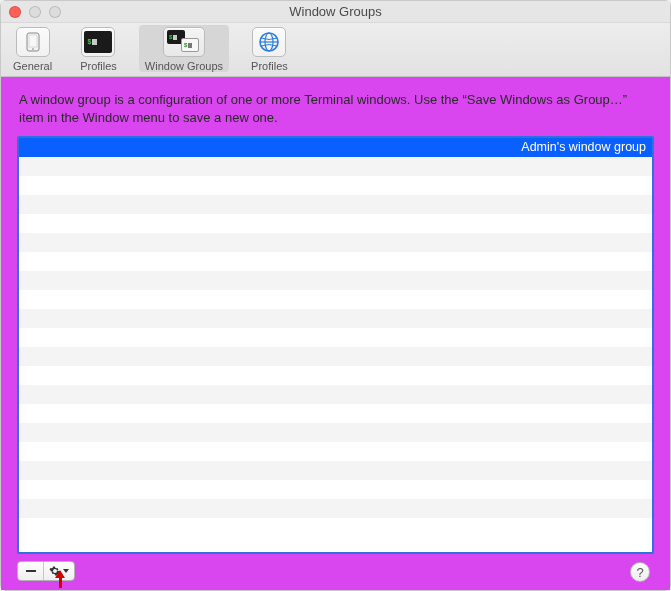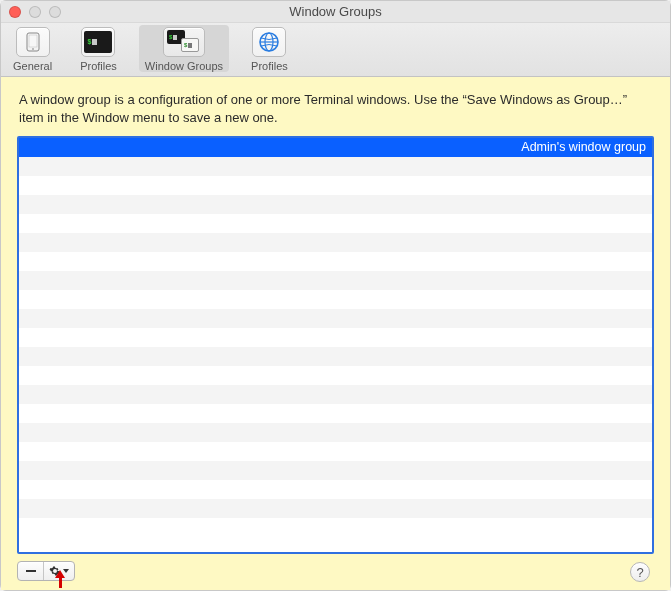--- a/index.html
+++ b/index.html
@@ -95,21 +95,21 @@
     }
     .prompt-line { height:4px; display:flex; align-items:center; gap:1px;}
     .prompt-dollar { color:#37d13a; font-size:7px; font-weight:bold; line-height:4px;}
     .prompt-block { width:5px; height:6px; background:#c8c8c8;}
     .wg-mini .prompt-dollar { font-size:6px; }
     .wg-mini .prompt-block { width:4px; height:5px; }
     .content {
       flex: 1;
       padding: 14px 16px 8px 16px;
       display: flex; flex-direction: column;
-      background: #fef9c3;
+      background: #d946ef;
     }
     .desc {
       font-size: 13px; color: #2b2b2b; line-height: 1.35;
       margin-bottom: 10px; padding: 0 2px;
     }
     .listbox {
       flex: 1;
       border: 2px solid #2f6fe0;
       border-radius: 2px;
       background: #fff;

